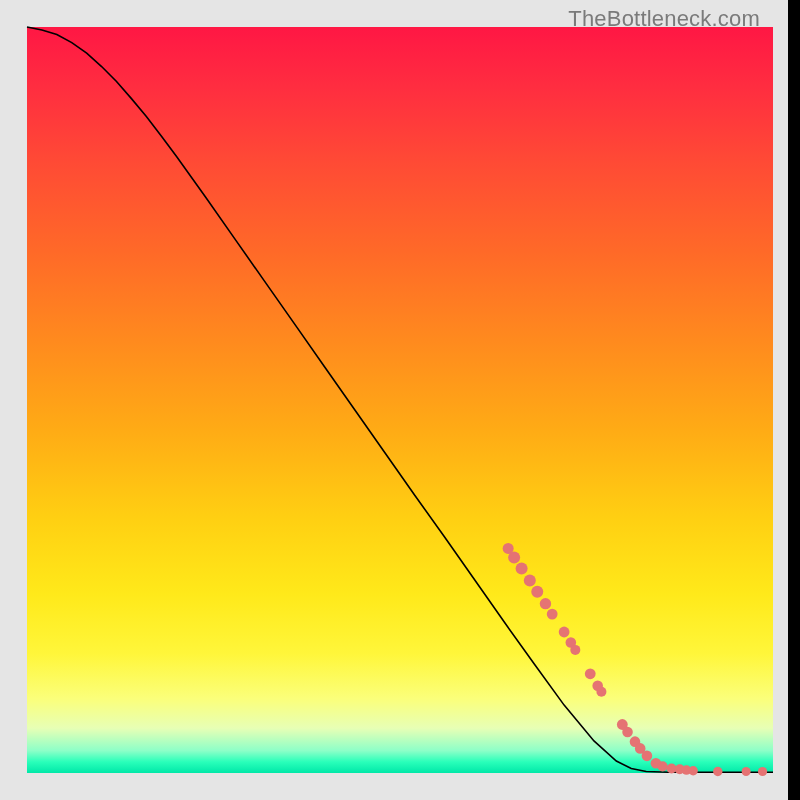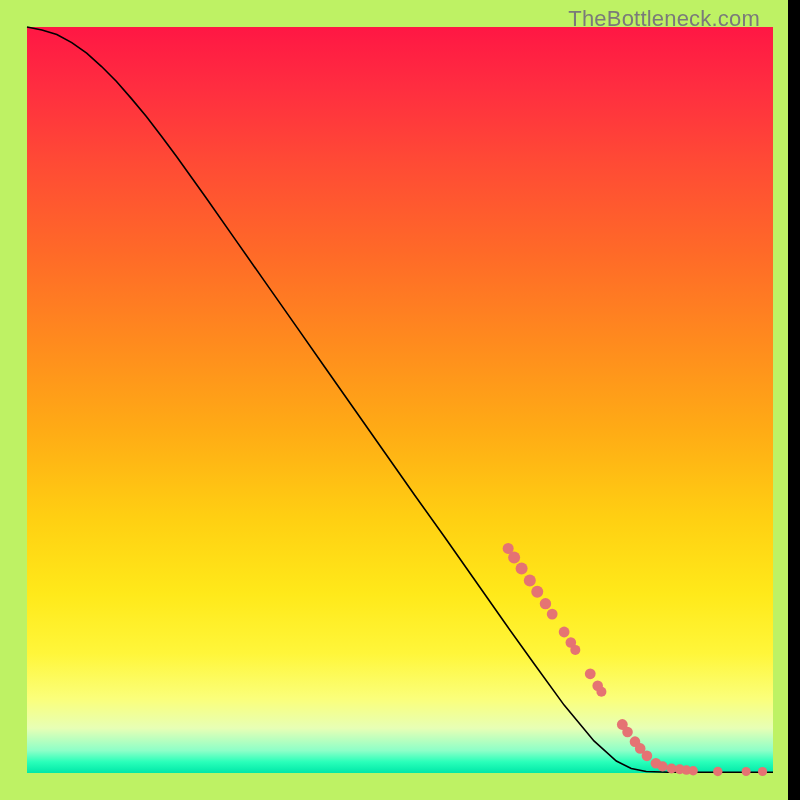--- a/index.html
+++ b/index.html
@@ -8,21 +8,21 @@
     width: 800px;
     height: 800px;
     background: #000000;
     overflow: hidden;
     font-family: Arial, Helvetica, sans-serif;
   }
   .frame {
     position: relative;
     width: 788px;
     height: 800px;
-    background: #bef264;
+    background: #e5e5e5;
   }
   .plot-area {
     position: absolute;
     left: 27px;
     top: 27px;
     width: 746px;
     height: 746px;
     
     background: linear-gradient(
       to bottom,

